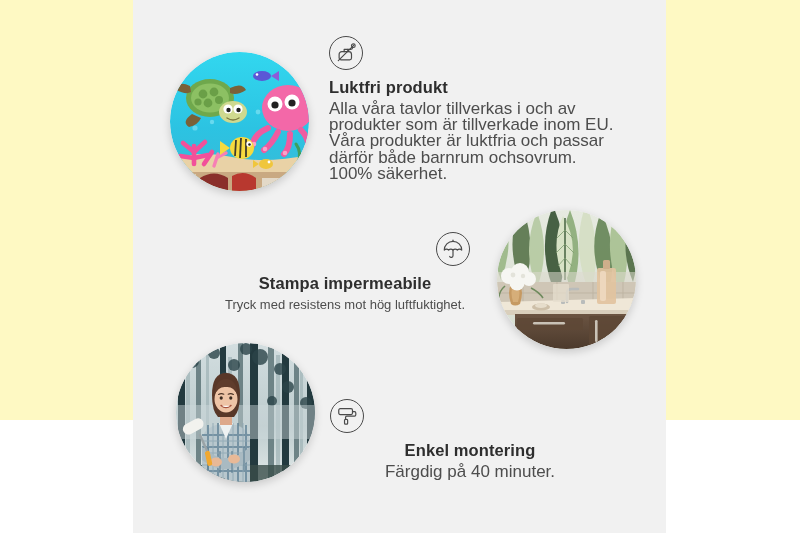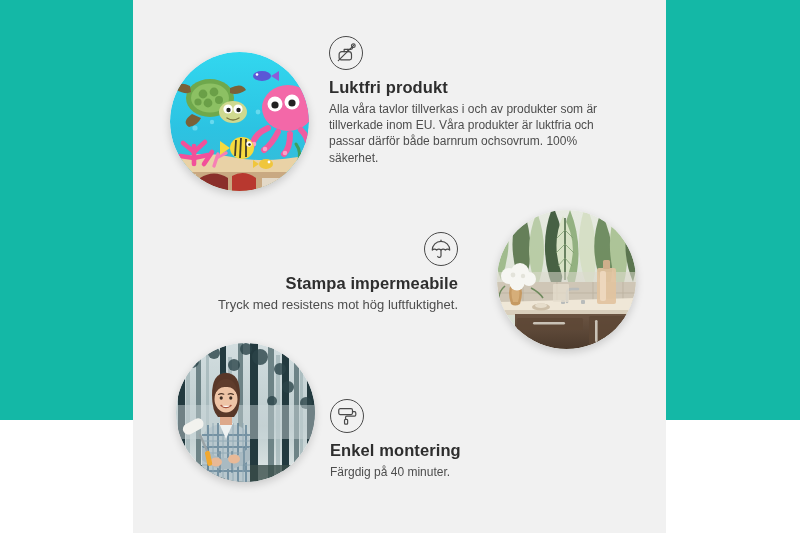--- a/index.html
+++ b/index.html
@@ -11,21 +11,21 @@
     width: 800px;
     height: 533px;
     overflow: hidden;
     font-family: "Liberation Sans", sans-serif;
   }
 
   .page {
     position: relative;
     width: 800px;
     height: 420px;
-    background: #14b8a6;
+    background: #fef9c3;
   }
 
   
   .panel {
     position: absolute;
     left: 133px;
     top: 0px;
     width: 533px;
     height: 533px;
     background: #f1f1f1;
@@ -48,38 +48,38 @@
 
   .feat-title {
     font-size: 16.5px;
     font-weight: bold;
     color: #2e2e2e;
     letter-spacing: 0.1px;
     margin-top: 8px;
     white-space: nowrap;
   }
   .feat-body {
-    font-size: 12px;
+    font-size: 17px;
     line-height: 16.2px;
     color: #4d4d4d;
     margin-top: 4px;
   }
 
   
   #feature-odour        { left: 329px; top: 36px;  width: 300px; text-align: left; }
   #feature-odour .feat-body { width: 292px; }
 
   
-  #feature-waterproof   { left: 208px; top: 232px; width: 250px; text-align: right; }
+  #feature-waterproof   { left: 220px; top: 232px; width: 250px; text-align: center; }
   #feature-waterproof .icon-badge { margin-left: auto; }
   #feature-waterproof .feat-title { font-size: 16.5px; }
   #feature-waterproof .feat-body  { font-size: 13px; }
 
   
-  #feature-install      { left: 330px; top: 399px; width: 280px; text-align: left; }
+  #feature-install      { left: 330px; top: 399px; width: 280px; text-align: center; }
 
   
   .photo {
     position: absolute;
     border-radius: 50%;
     overflow: hidden;
     box-shadow: 0 3px 9px rgba(0,0,0,0.17);
   }
   .photo > svg { display: block; }
 

